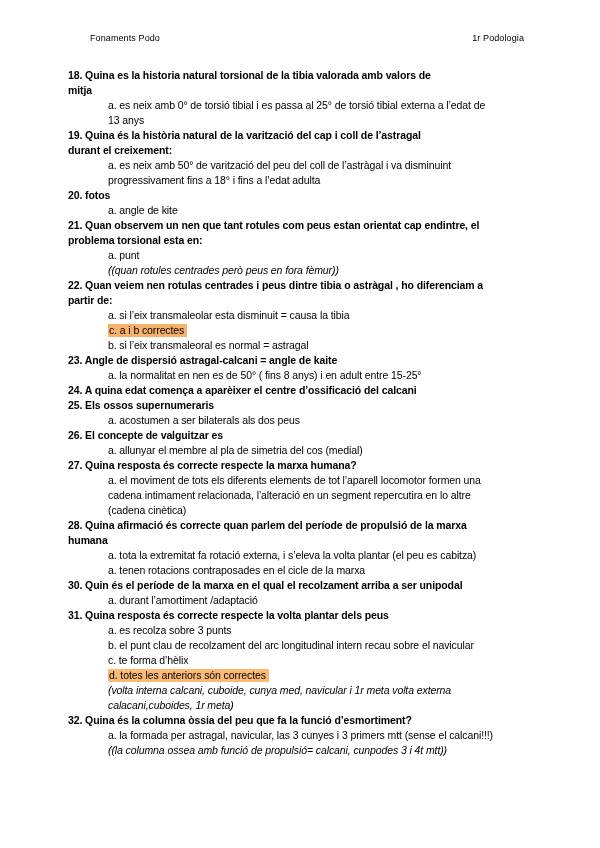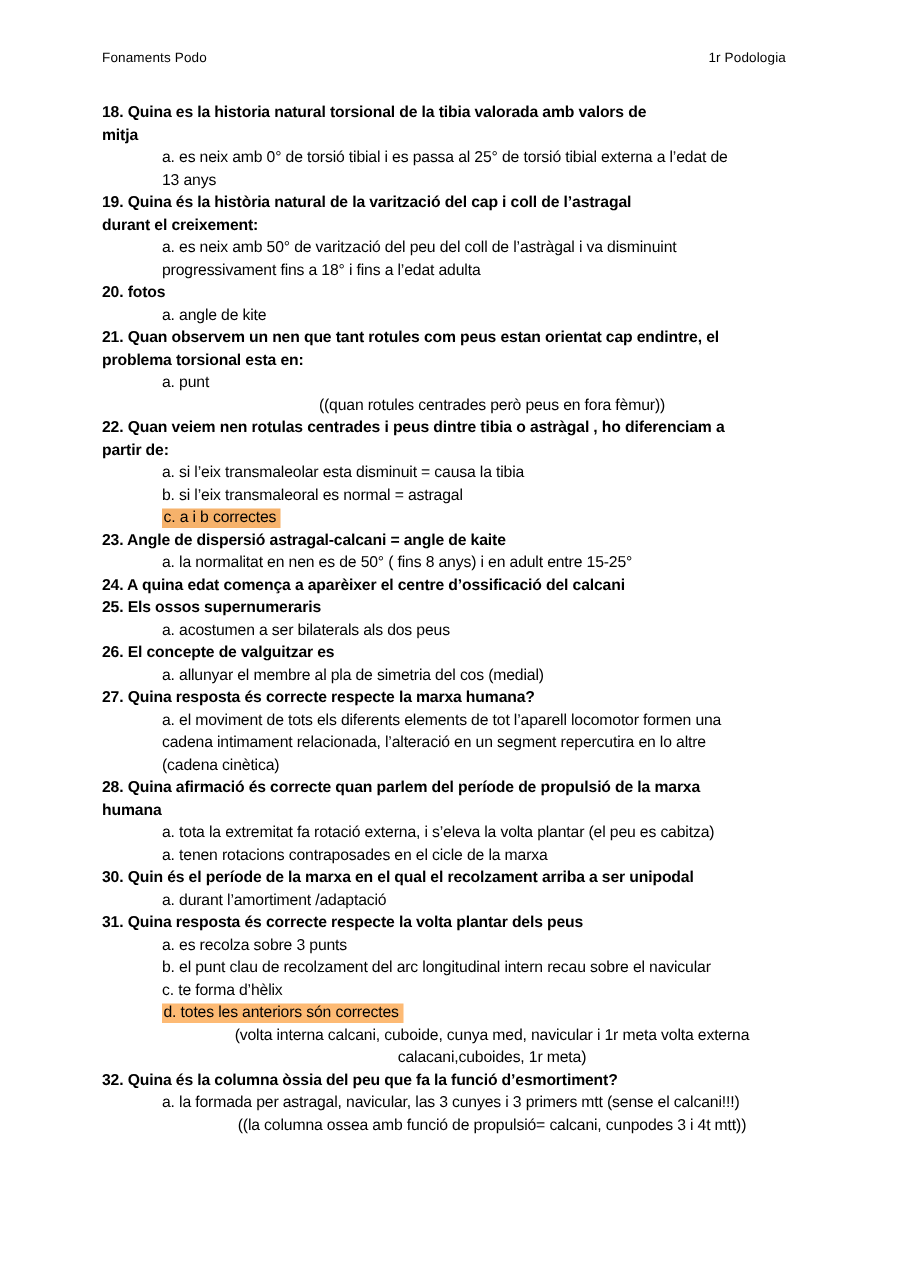--- a/index.html
+++ b/index.html
@@ -20,20 +20,21 @@
     background: #ffffff;
     box-sizing: border-box;
     padding: 33px 52px 0 68px;
   }
   .doc-header {
     display: flex;
     justify-content: space-between;
     font-size: 9px;
     line-height: 11px;
     letter-spacing: 0.1px;
+    margin-left: 22px;
   }
   .doc-header .right {
     margin-right: 24px;
   }
   .content {
     margin-top: 24px;
   }
   .q-title {
     font-weight: bold;
     font-size: 10.5px;
@@ -46,21 +47,21 @@
     line-height: 15px;
     letter-spacing: -0.1px;
     white-space: pre-line;
   }
   .line.answer,
   .line.answer-highlight {
     padding-left: 40px;
   }
   .line.note {
     padding-left: 40px;
-    text-align: center;
+    font-style: italic;
   }
   .hl {
     padding: 0 3px 1px 1px;
   }
 </style>
 </head>
 <body>
 
 <div class="page">
   <div class="doc-header">
@@ -87,22 +88,22 @@
       <div class="question">
         <div class="q-title">21. Quan observem un nen que tant rotules com peus estan orientat cap endintre, el
 problema torsional esta en:</div>
         <div class="line answer">a. punt</div>
         <div class="line note">((quan rotules centrades però peus en fora fèmur))</div>
       </div>
       <div class="question">
         <div class="q-title">22. Quan veiem nen rotulas centrades i peus dintre tibia o astràgal , ho diferenciam a
 partir de:</div>
         <div class="line answer">a. si l’eix transmaleolar esta disminuit = causa la tibia</div>
+        <div class="line answer-highlight"><span class="hl" style="background: rgb(246, 178, 107);">c. a i b correctes</span></div>
         <div class="line answer">b. si l’eix transmaleoral es normal = astragal</div>
-        <div class="line answer-highlight"><span class="hl" style="background: rgb(246, 178, 107);">c. a i b correctes</span></div>
       </div>
       <div class="question">
         <div class="q-title">23. Angle de dispersió astragal-calcani = angle de kaite</div>
         <div class="line answer">a. la normalitat en nen es de 50° ( fins 8 anys) i en adult entre 15-25°</div>
       </div>
       <div class="question">
         <div class="q-title">24. A quina edat comença a aparèixer el centre d’ossificació del calcani</div>
       </div>
       <div class="question">
         <div class="q-title">25. Els ossos supernumeraris</div>

